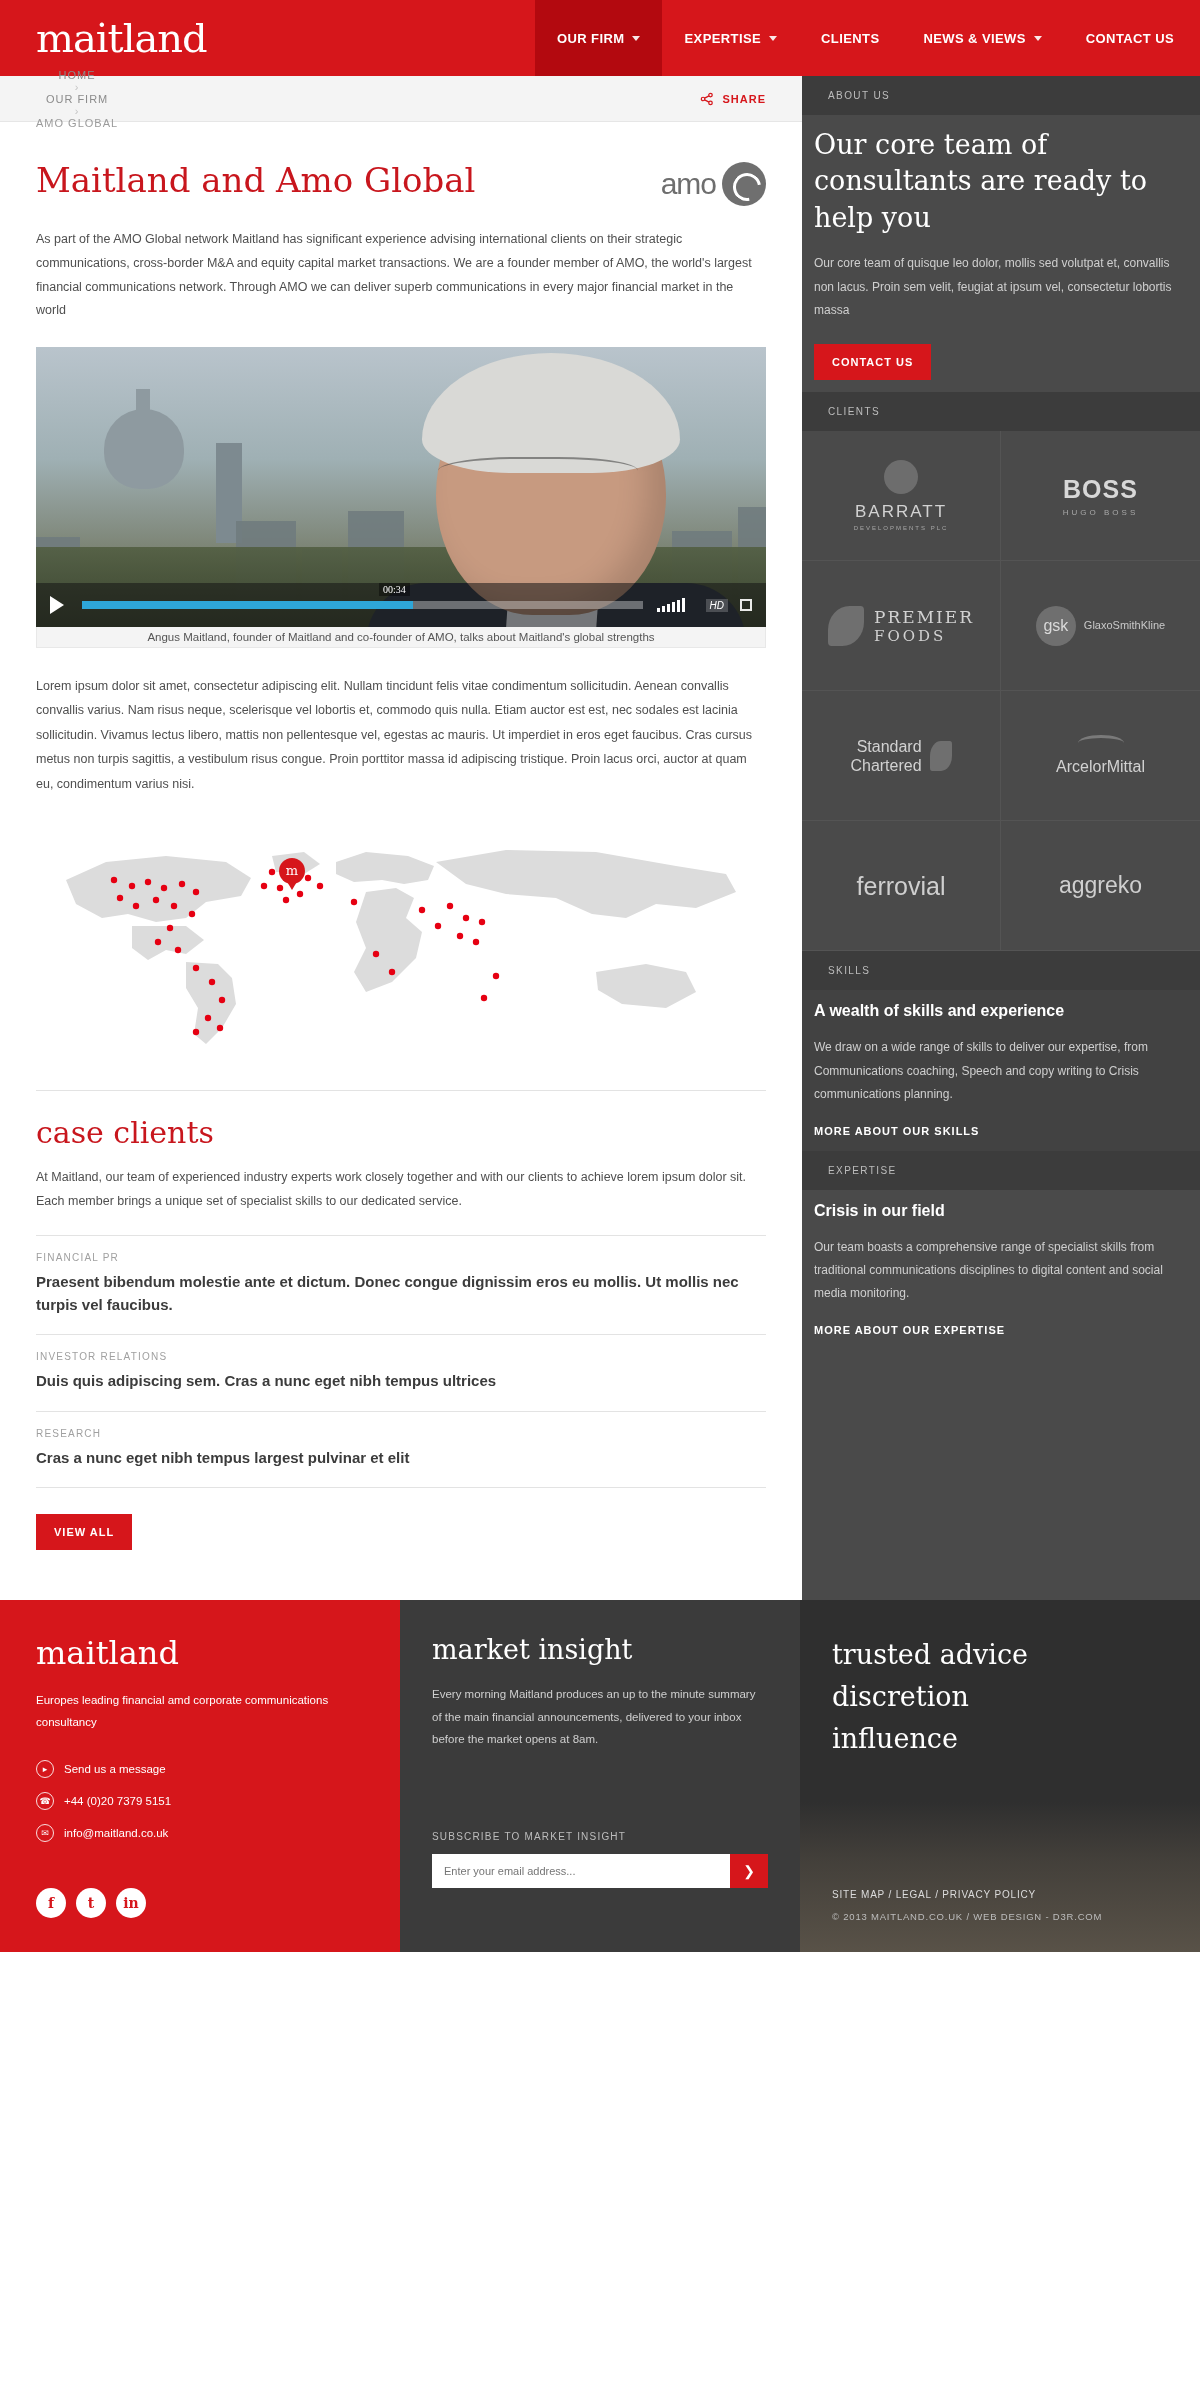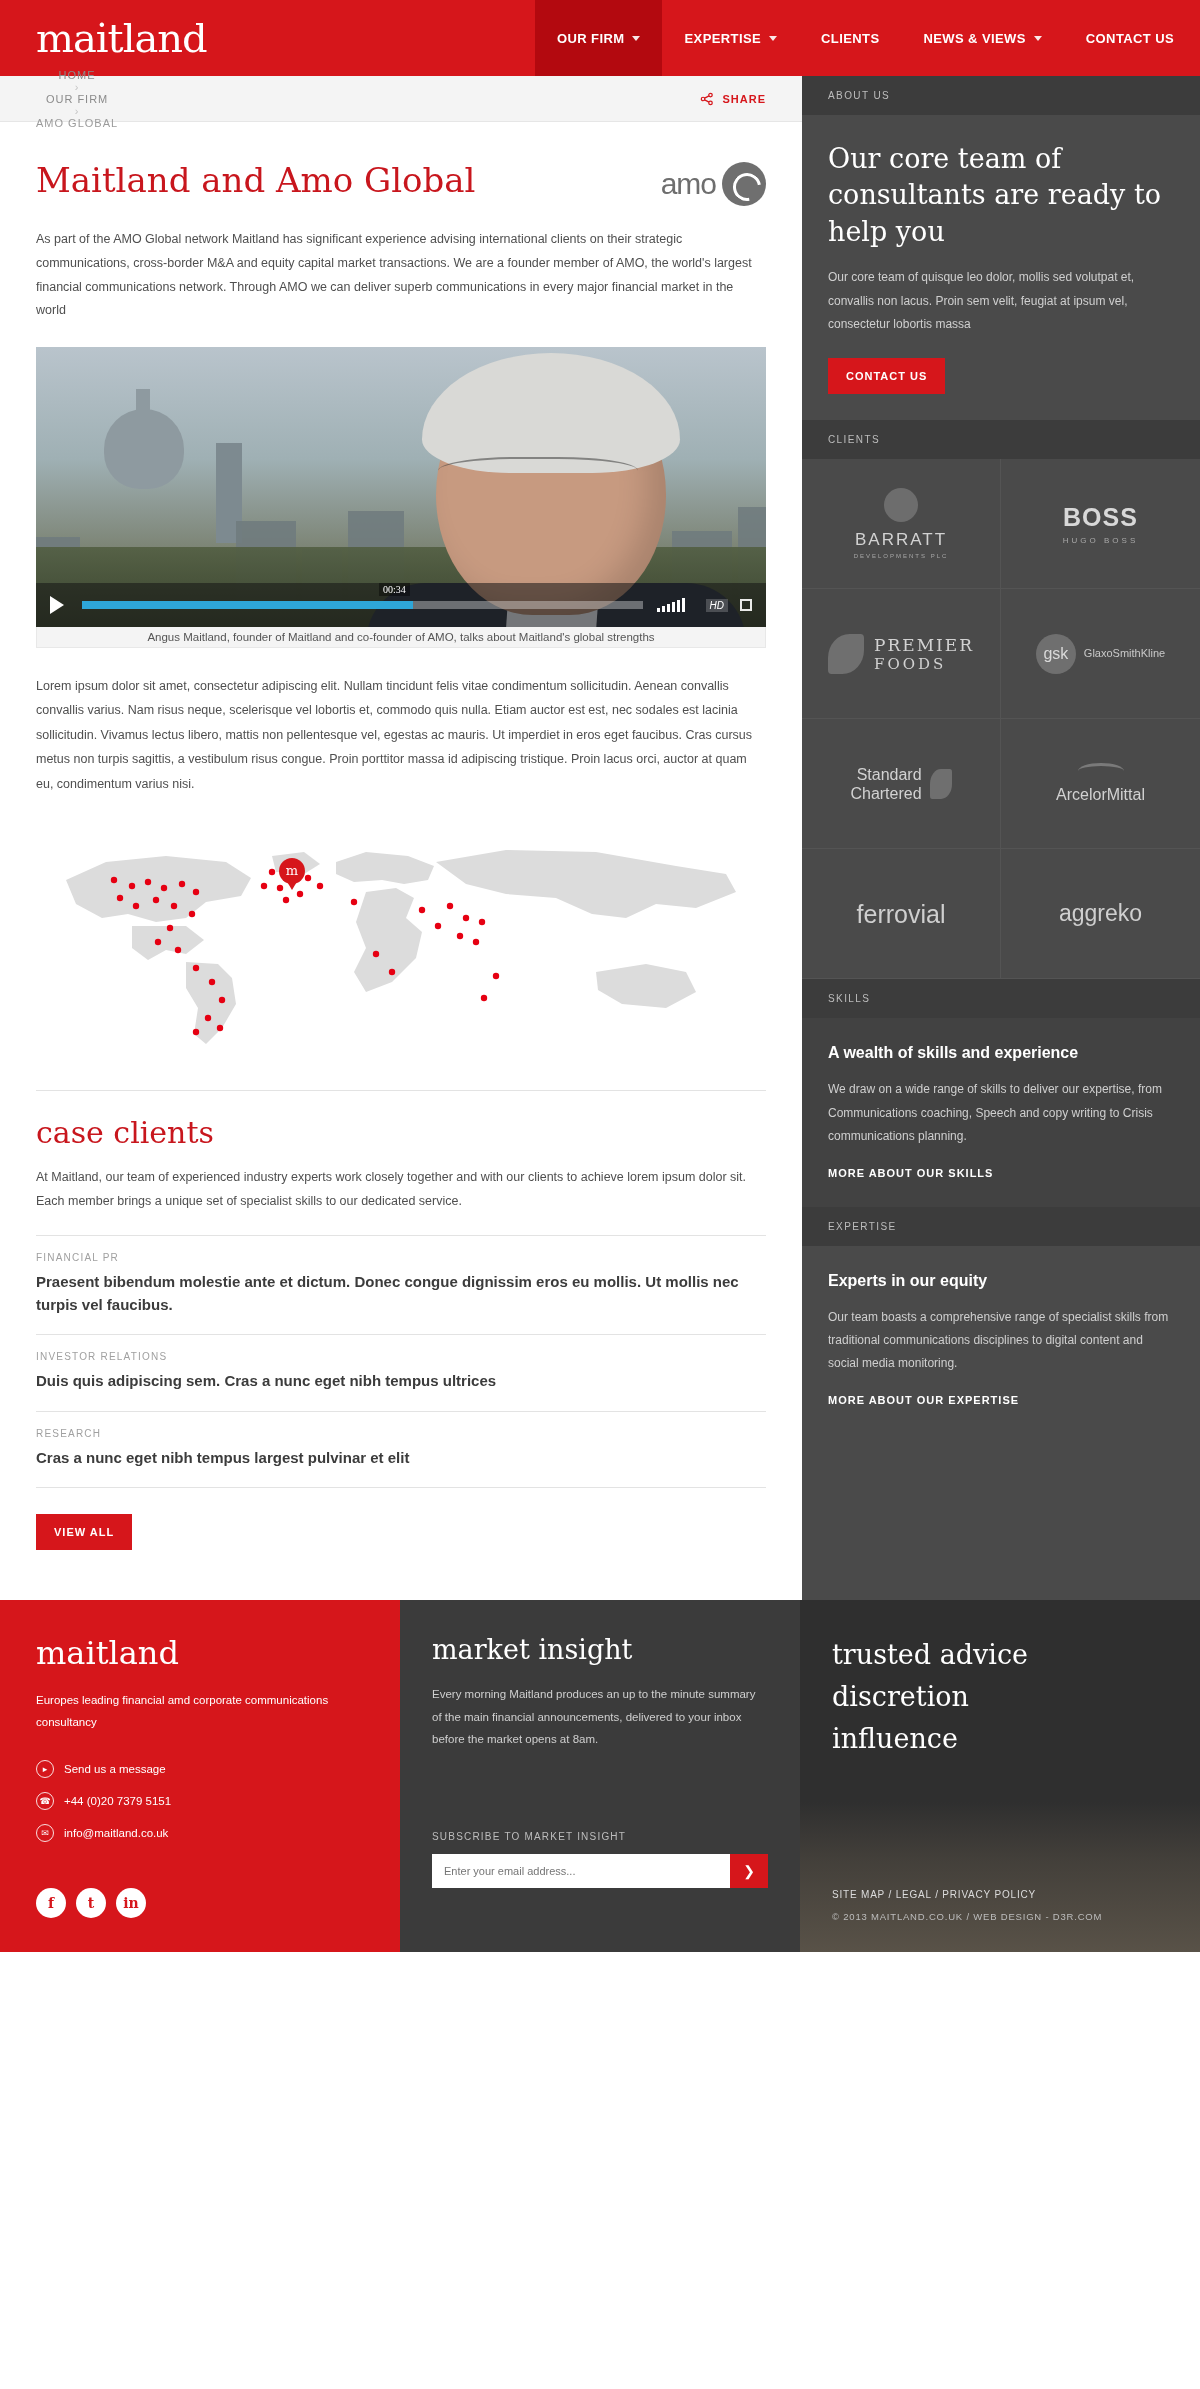--- a/index.html
+++ b/index.html
@@ -252,21 +252,21 @@
     font-size: 11px; font-weight: bold; letter-spacing: 1px;
     padding: 12px 18px; margin: 26px 0 50px 0;
   }
 
   
   .sec-label {
     background: #3c3c3c; color: #bdbdbd;
     font-size: 10px; letter-spacing: 1.4px;
     padding: 14px 26px;
   }
-  .r-pad { padding: 26px; }
+  .r-pad { padding: 12px; }
   h2.r-head {
     font-family: "DejaVu Serif", serif;
     font-size: 27px; line-height: 1.35; color: #fff; font-weight: normal;
   }
   p.r-copy { margin-top: 16px; font-size: 12px; line-height: 1.95; color: #cfcfcf; }
   .r-btn {
     display: inline-block; background: #d6161b; color: #fff;
     font-size: 11px; font-weight: bold; letter-spacing: 1px;
     padding: 12px 18px; margin-top: 22px;
   }
@@ -604,21 +604,21 @@
 
       <div class="sec-label">SKILLS</div>
       <div class="r-pad skills-box">
         <h3 class="r-sub">A wealth of skills and experience</h3>
         <p class="r-copy">We draw on a wide range of skills to deliver our expertise, from Communications coaching, Speech and copy writing to Crisis communications planning.</p>
         <a class="r-link">MORE ABOUT OUR SKILLS</a>
       </div>
 
       <div class="sec-label">EXPERTISE</div>
       <div class="r-pad">
-        <h3 class="r-sub">Experts in our equity</h3>
+        <h3 class="r-sub">Crisis in our field</h3>
         <p class="r-copy">Our team boasts a comprehensive range of specialist skills from traditional communications disciplines to digital content and social media monitoring.</p>
         <a class="r-link">MORE ABOUT OUR EXPERTISE</a>
       </div>
     </div>
   </div>
 
   <div class="footer">
 
     <div class="f-red">
       <div class="f-logo">maitland</div>

